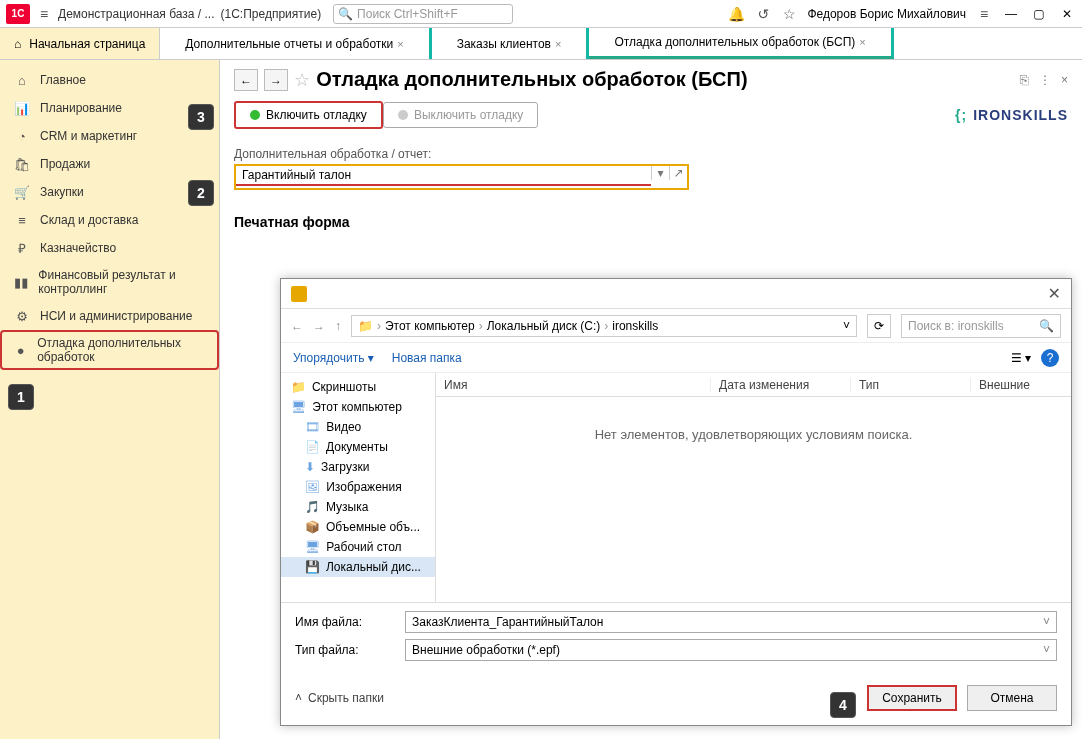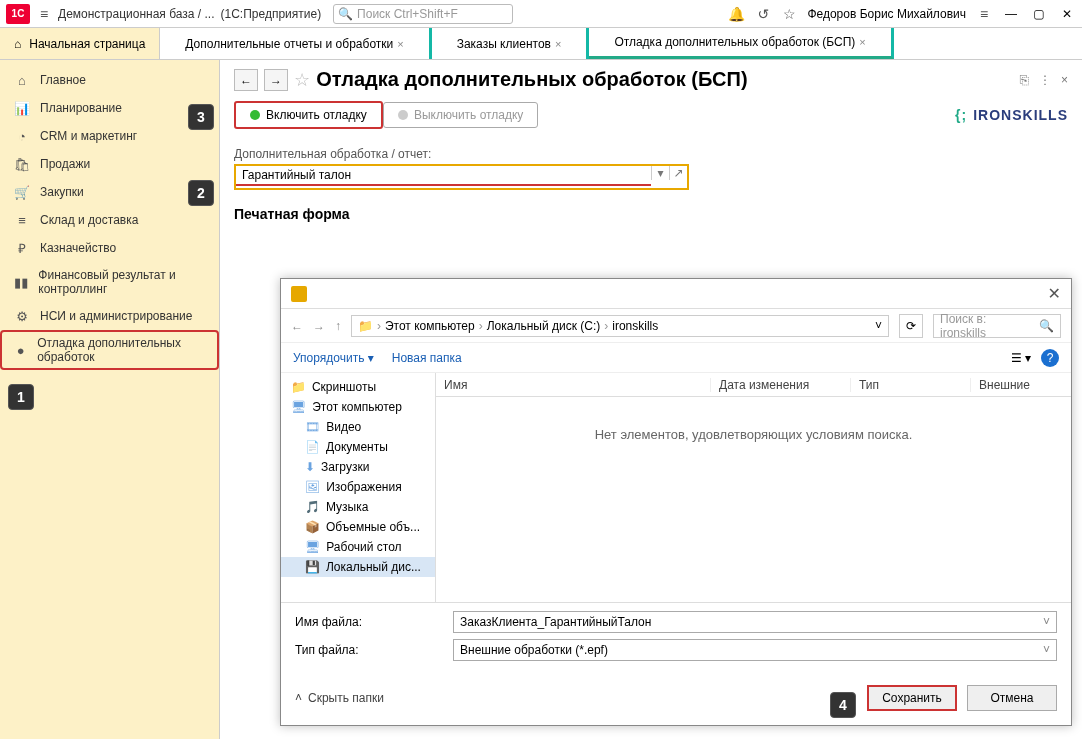--- a/index.html
+++ b/index.html
@@ -32,54 +32,54 @@
   .btn { border:1px solid #aaa; padding:5px 14px; border-radius:3px; display:flex; align-items:center; gap:6px; background:#fff;}
   .btn.success { border:2px solid #c33; }
   .dot-g { width:10px; height:10px; border-radius:50%; background:#3b3; }
   .dot-r { width:10px; height:10px; border-radius:50%; background:#ccc; }
   .ironskills { margin-left:auto; display:flex; align-items:center; gap:6px; font-weight:bold; font-size:14px; color:#2a3d7c; letter-spacing:1px;}
   .field-label { color:#555; margin-bottom:3px; font-size:12px;}
   .field-input { width:455px; height:26px; border:2px solid #e8a800; display:flex; align-items:flex-start; position:relative;}
   .field-input .inner { flex:1; padding:0 6px; border-bottom:2px solid #c33; height:20px; display:flex; align-items:center;}
   .field-input .dropdown { width:18px; border-left:1px solid #ccc; display:flex; align-items:center; justify-content:center; color:#777;}
   .field-input .extbtn { width:18px; border-left:1px solid #ccc; display:flex; align-items:center; justify-content:center; color:#777;}
-  .print-label { margin-top:16px; font-weight:bold; font-size:14px;}
+  .print-label { margin-top:24px; font-weight:bold; font-size:14px;}
   
   .dialog { position:absolute; left:280px; top:278px; width:792px; height:448px; background:#fff; border:1px solid #888; box-shadow:0 0 10px rgba(0,0,0,.25); display:flex; flex-direction:column; }
   .dlg-title { height:30px; display:flex; align-items:center; padding:0 10px; gap:8px; border-bottom:1px solid #ddd;}
   .dlg-title .logo-small { width:16px; height:16px; background:#e6a800; border-radius:2px; }
   .dlg-close { margin-left:auto; font-size:16px; color:#555;}
   .dlg-nav { height:34px; display:flex; align-items:center; padding:0 10px; gap:10px; border-bottom:1px solid #eee;}
   .dlg-nav .arrow { color:#888; }
   .breadcrumb { display:flex; align-items:center; gap:4px; border:1px solid #ccc; padding:3px 6px; flex:1; }
   .breadcrumb .folder-ico { color:#e8a800; }
   .breadcrumb span.sep { color:#999; }
   .dlg-nav .refresh { width:24px; height:24px; border:1px solid #ccc; display:flex; align-items:center; justify-content:center;}
-  .dlg-nav .search { width:128px; height:24px; border:1px solid #ccc; display:flex; align-items:center; padding:0 6px; gap:4px; color:#999;}
+  .dlg-nav .search { width:160px; height:24px; border:1px solid #ccc; display:flex; align-items:center; padding:0 6px; gap:4px; color:#999;}
   .dlg-toolbar { height:30px; display:flex; align-items:center; padding:0 12px; gap:18px; border-bottom:1px solid #eee;}
   .dlg-toolbar .link { color:#1a5fb4; font-size:12px;}
   .dlg-toolbar .right { margin-left:auto; display:flex; gap:10px; align-items:center;}
   .help { width:18px; height:18px; background:#1a6fd0; border-radius:50%; color:#fff; display:flex; align-items:center; justify-content:center; font-size:12px;}
   .dlg-body { display:flex; flex:1; overflow:hidden;}
   .tree { width:155px; border-right:1px solid #ddd; padding:4px 0; overflow:hidden;}
   .tree-item { display:flex; align-items:center; gap:6px; padding:3px 10px; font-size:12px;}
   .tree-item .ticon { font-size:12px; color:#6aa3e0;}
   .tree-item.sel { background:#d8e6f5;}
   .filelist { flex:1; display:flex; flex-direction:column;}
   .filelist .cols { height:24px; display:flex; align-items:center; border-bottom:1px solid #ddd; font-size:12px; color:#444;}
   .col { padding:0 8px;}
   .col.name { flex:1; border-right:1px solid #eee;}
   .col.date { width:140px; border-right:1px solid #eee;}
   .col.type { width:120px; border-right:1px solid #eee;}
   .col.size { width:100px;}
   .empty-msg { flex:1; display:flex; align-items:flex-start; justify-content:center; padding-top:30px; color:#666; font-size:13px;}
   .dlg-bottom { border-top:1px solid #ddd; padding:8px 14px;}
   .form-row { display:flex; align-items:center; gap:10px; margin-bottom:6px;}
   .form-row label { width:100px; text-align:left; font-size:12px;}
-  .form-row .fld { flex:1; height:22px; border:1px solid #aaa; padding:0 6px; display:flex; align-items:center; font-size:12px;margin-left:48px;}
+  .form-row .fld { flex:1; height:22px; border:1px solid #aaa; padding:0 6px; display:flex; align-items:center; font-size:12px;}
   .dlg-footer { display:flex; align-items:center; padding:10px 14px 14px;}
   .hide-folders { display:flex; align-items:center; gap:6px; color:#444;}
   .dlg-footer .spacer { flex:1;}
   .btn2 { width:90px; height:26px; border:1px solid #aaa; background:#efefef; display:flex; align-items:center; justify-content:center; font-size:12px;}
   .btn2.primary { border:2px solid #c33;}
 </style>
 </head>
 <body>
 
 <div class="topbar">

